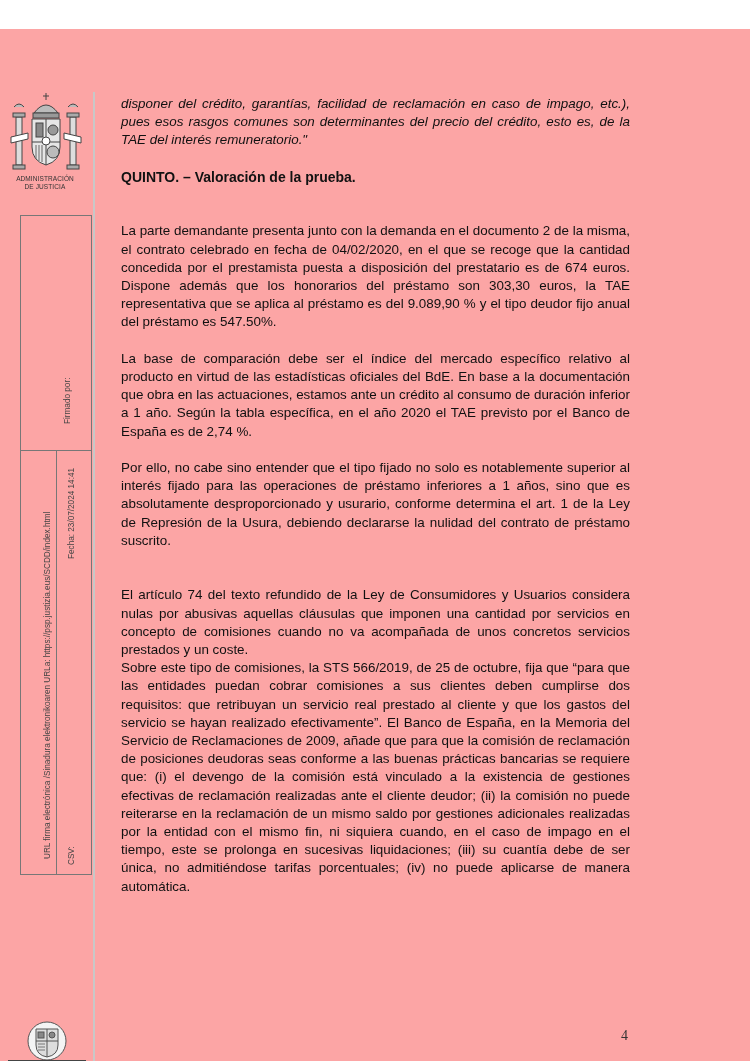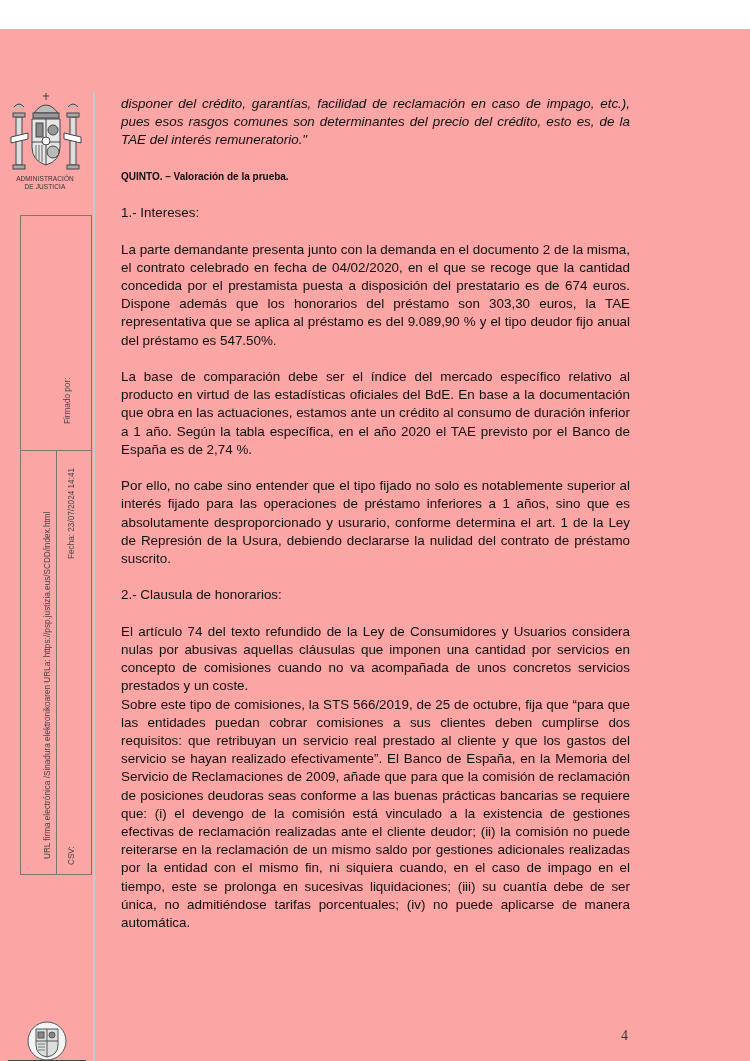--- a/index.html
+++ b/index.html
@@ -19,21 +19,21 @@
 
   .vtext { position: absolute; transform-origin: left top; transform: rotate(-90deg); white-space: nowrap; font-size: 8.2px; color: #444; }
 
   .basque-logo { position: absolute; left: 6px; top: 988px; width: 82px; height: 66px; }
 
   
   .content { position: absolute; left: 121px; top: 66px; width: 509px; font-size: 13.4px; line-height: 18.2px; color: #111; }
   .content p { margin: 0; text-align: justify; }
   .content .gap { height: 18.2px; }
   .content .italic { font-style: italic; }
-  .content .heading { font-weight: bold; font-size: 10px; }
+  .content .heading { font-weight: bold; font-size: 14px; }
 
   .page-number { position: absolute; left: 621px; top: 999px; font-family: "Liberation Serif", serif; font-size: 14px; color: #333; }
 
   .footer { position: absolute; left: 268px; top: 1035px; font-size: 9.2px; color: #555; white-space: nowrap; }
   .footer .sep { display: inline-block; width: 1px; height: 12px; background: #888; vertical-align: -2px; margin: 0 4px; }
 </style>
 </head>
 <body>
 
 <div class="page">
@@ -82,29 +82,27 @@
   <div class="vtext" style="left:63px; top:395px;">Firmado por:</div>
   <div class="vtext" style="left:43px; top:830px;">URL firma electrónica /Sinadura elektronikoaren URLa: https://psp.justizia.eus/SCDD/index.html</div>
   <div class="vtext" style="left:67px; top:530px;">Fecha: 23/07/2024 14:41</div>
   <div class="vtext" style="left:67px; top:836px;">CSV:</div>
 
   <div class="content">
     <p class="italic">disponer del crédito, garantías, facilidad de reclamación en caso de impago, etc.), pues esos rasgos comunes son determinantes del precio del crédito, esto es, de la TAE del interés remuneratorio."</p>
     <div class="gap"></div>
     <p class="heading">QUINTO. – Valoración de la prueba.</p>
     <div class="gap"></div>
-    <p>1.- Intereses:</p>
     <div class="gap"></div>
     <p>La parte demandante presenta junto con la demanda en el documento 2 de la misma, el contrato celebrado en fecha de 04/02/2020, en el que se recoge que la cantidad concedida por el prestamista puesta a disposición del prestatario es de 674 euros. Dispone además que los honorarios del préstamo son 303,30 euros, la TAE representativa que se aplica al préstamo es del 9.089,90 % y el tipo deudor fijo anual del préstamo es 547.50%.</p>
     <div class="gap"></div>
     <p>La base de comparación debe ser el índice del mercado específico relativo al producto en virtud de las estadísticas oficiales del BdE. En base a la documentación que obra en las actuaciones, estamos ante un crédito al consumo de duración inferior a 1 año. Según la tabla específica, en el año 2020 el TAE previsto por el Banco de España es de 2,74 %.</p>
     <div class="gap"></div>
     <p>Por ello, no cabe sino entender que el tipo fijado no solo es notablemente superior al interés fijado para las operaciones de préstamo inferiores a 1 años, sino que es absolutamente desproporcionado y usurario, conforme determina el art. 1 de la Ley de Represión de la Usura, debiendo declararse la nulidad del contrato de préstamo suscrito.</p>
     <div class="gap"></div>
-    <p>2.- Clausula de honorarios:</p>
     <div class="gap"></div>
     <p>El artículo 74 del texto refundido de la Ley de Consumidores y Usuarios considera nulas por abusivas aquellas cláusulas que imponen una cantidad por servicios en concepto de comisiones cuando no va acompañada de unos concretos servicios prestados y un coste.</p>
     <p>Sobre este tipo de comisiones, la STS 566/2019, de 25 de octubre, fija que “para que las entidades puedan cobrar comisiones a sus clientes deben cumplirse dos requisitos: que retribuyan un servicio real prestado al cliente y que los gastos del servicio se hayan realizado efectivamente”. El Banco de España, en la Memoria del Servicio de Reclamaciones de 2009, añade que para que la comisión de reclamación de posiciones deudoras seas conforme a las buenas prácticas bancarias se requiere que: (i) el devengo de la comisión está vinculado a la existencia de gestiones efectivas de reclamación realizadas ante el cliente deudor; (ii) la comisión no puede reiterarse en la reclamación de un mismo saldo por gestiones adicionales realizadas por la entidad con el mismo fin, ni siquiera cuando, en el caso de impago en el tiempo, este se prolonga en sucesivas liquidaciones; (iii) su cuantía debe de ser única, no admitiéndose tarifas porcentuales; (iv) no puede aplicarse de manera automática.</p>
     <div class="gap"></div>
   </div>
 
   <div class="page-number">4</div>
 
   <svg class="basque-logo" viewBox="0 0 82 66">
     <g stroke="#555" stroke-width="1" fill="none">

